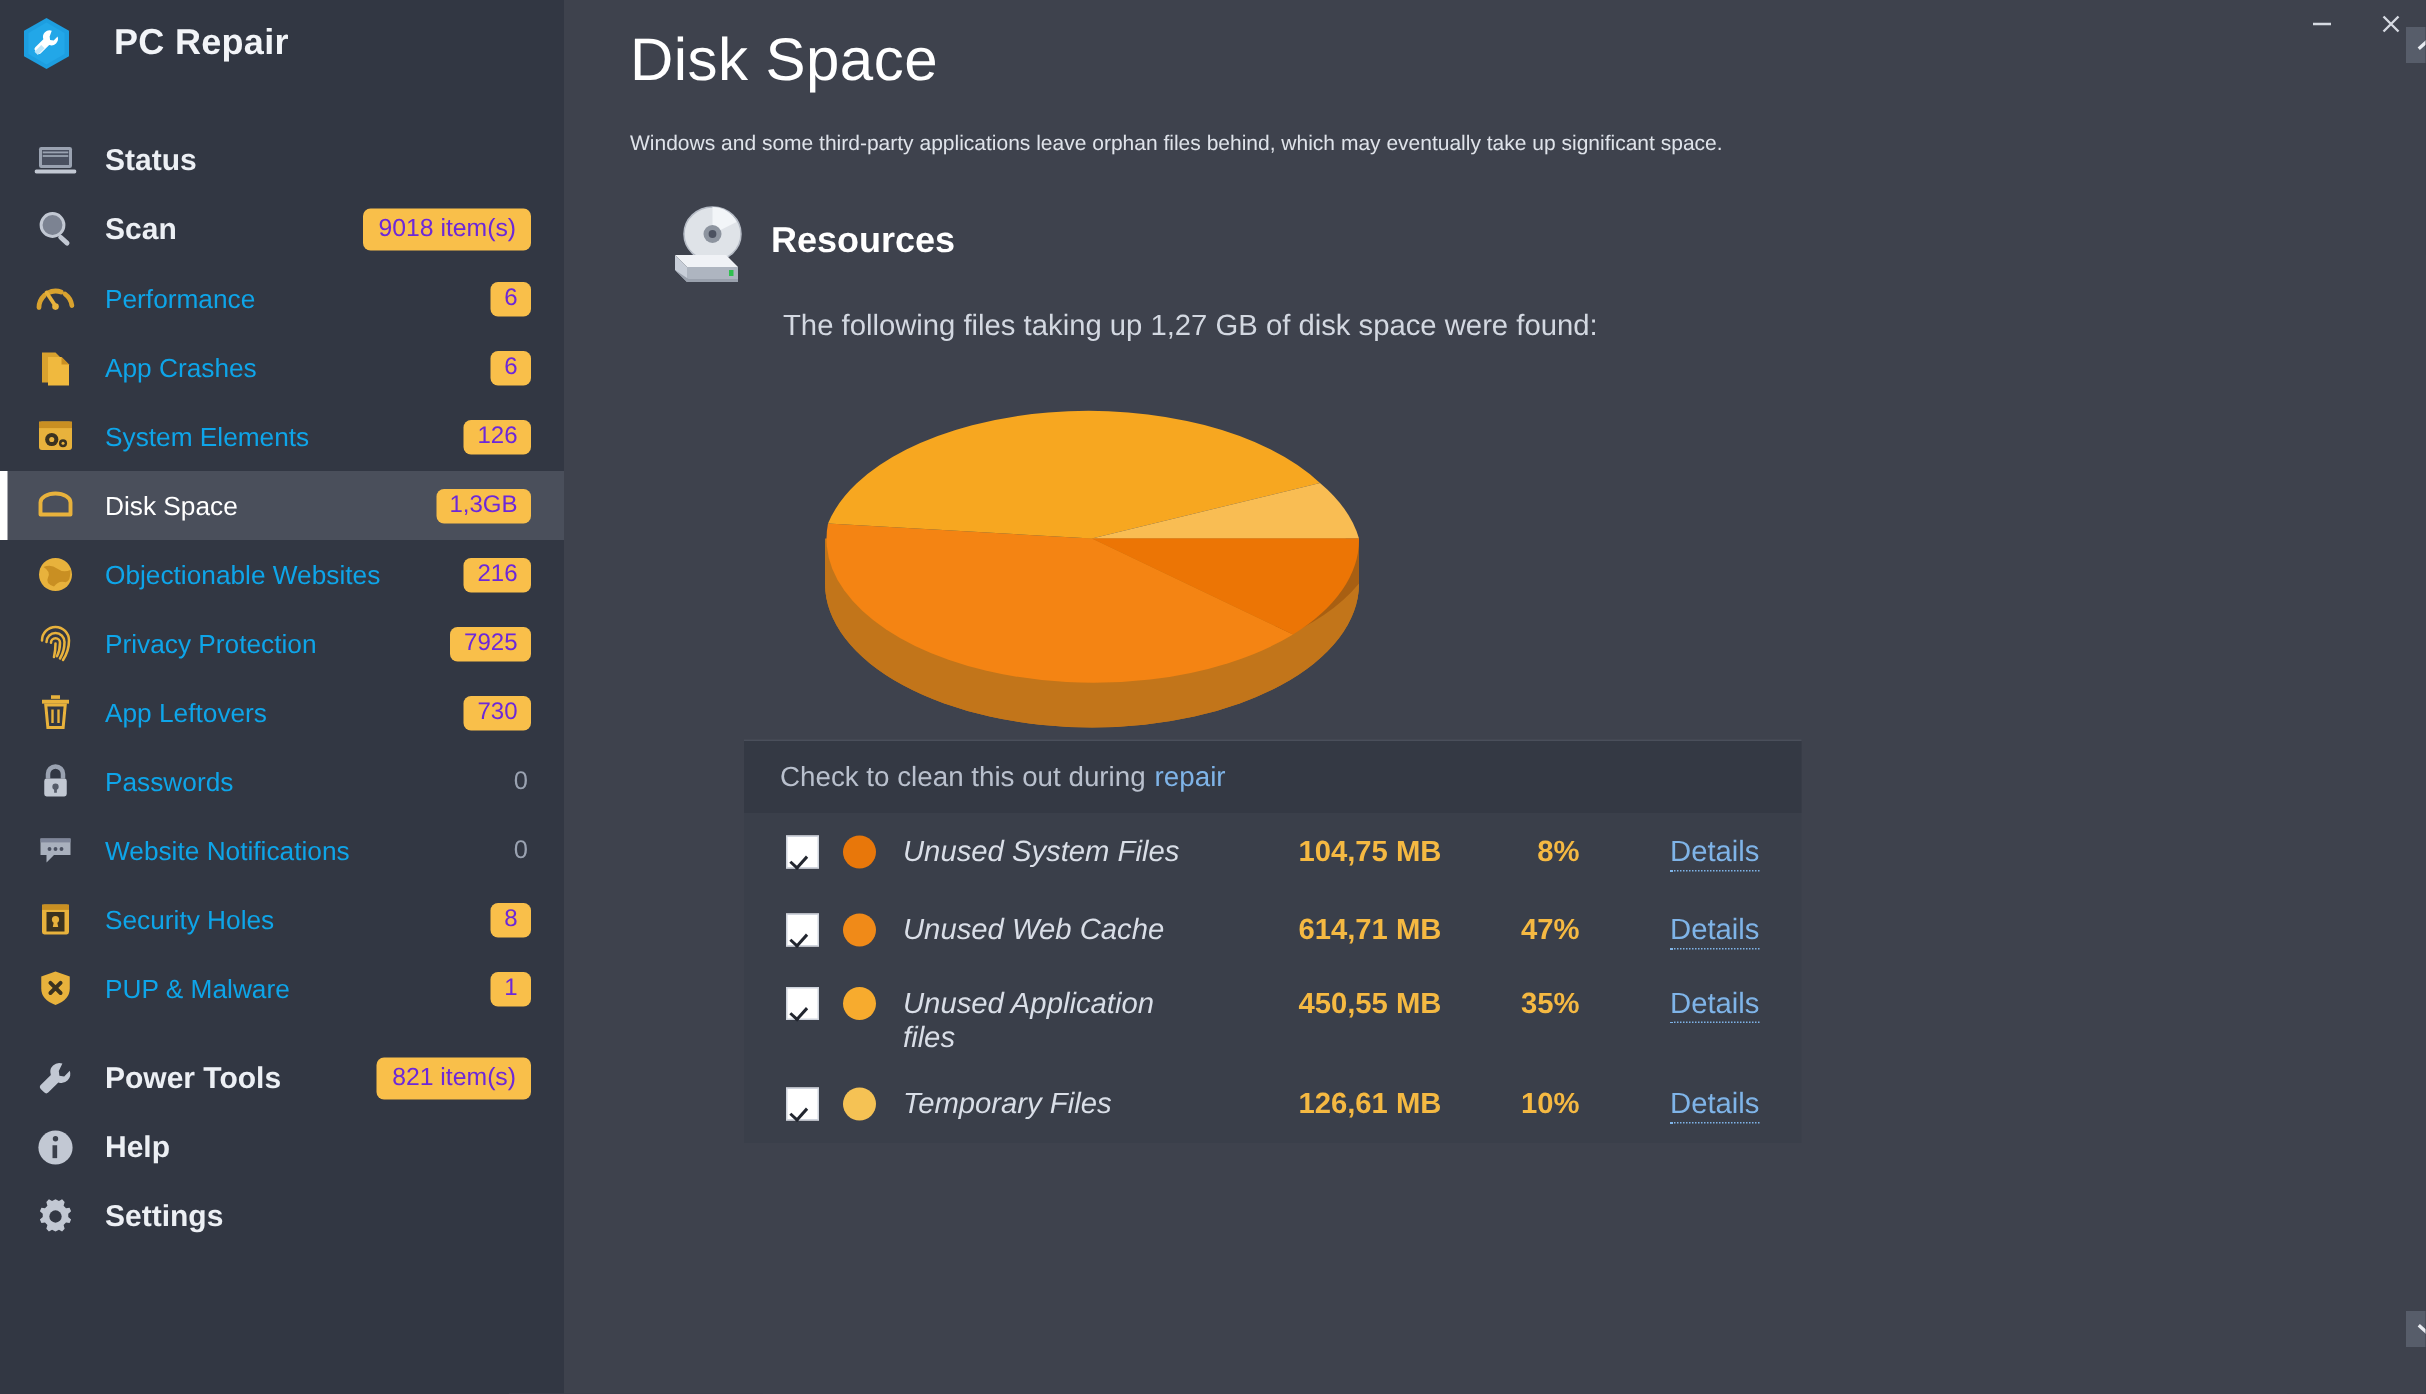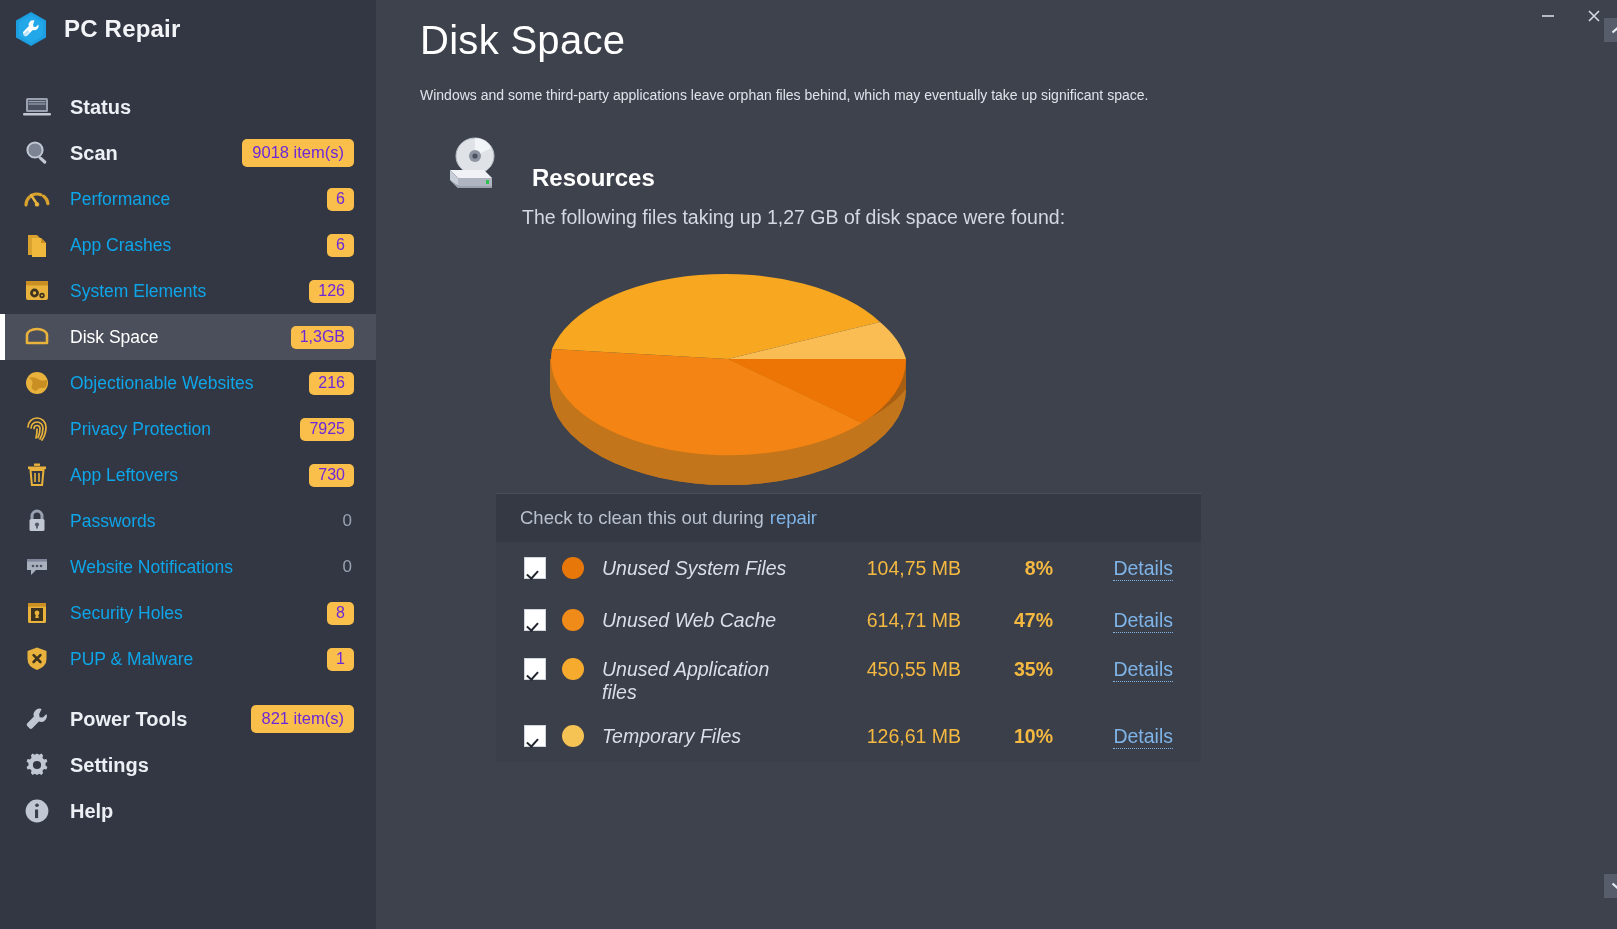--- a/index.html
+++ b/index.html
@@ -21,21 +21,21 @@
     width: 376px; height: 929px;
     background: #323743;
     flex: 0 0 376px;
     position: relative;
     padding-top: 0;
   }
   .brand {
     height: 58px;
     display: flex; align-items: center;
     padding-left: 12px;
-    gap: 14px;
+    gap: 26px;
   }
   .logo-hex {
     width: 38px; height: 38px;
     position: relative;
     flex: 0 0 38px;
   }
   .logo-hex svg { display: block; }
   .brand-title {
     font-size: 24px; font-weight: bold;
     color: #f2f4f8;
@@ -123,22 +123,22 @@
     margin-bottom: 22px;
   }
   .page-desc {
     font-size: 14px;
     color: #dfe3ea;
     line-height: 1.52;
     width: 760px;
     margin-bottom: 24px;
   }
   .res-head {
-    display: flex; align-items: flex-end;
-    gap: 28px;
+    display: flex; align-items: center;
+    gap: 10px;
     margin-left: 22px;
     margin-bottom: 14px;
   }
   .res-ico { width: 62px; height: 62px; flex:0 0 62px; }
   .res-ico svg { display:block; }
   .res-title {
     font-size: 24px; color: #ffffff; font-weight: bold;
   }
   .res-sub {
     margin-left: 102px;
@@ -204,21 +204,21 @@
   .row-name {
     flex: 1 1 auto;
     font-size: 19.5px;
     color: #d9dee7;
     line-height: 1.15;
     padding-right: 10px;
     font-style: italic;
   }
   .row-size {
     width: 150px; text-align: right;
-    font-size: 19.5px; color: #f5b942; font-weight: normal;
+    font-size: 19.5px; color: #f5b942; font-weight: bold;
     flex: 0 0 150px;
   }
   .row-pct {
     width: 92px; text-align: right;
     font-size: 19.5px; color: #f5b942; font-weight: bold;
     flex: 0 0 92px;
   }
   .row-details {
     width: 120px; text-align: right;
     flex: 0 0 120px;
@@ -448,36 +448,36 @@
             <path d="M17.6 3 a6 6 0 0 0 -7.7 7.6 l-6.6 6.6 a2 2 0 0 0 0 2.9 l2.1 2.1 a2 2 0 0 0 2.9 0 l6.6 -6.6 a6 6 0 0 0 7.6 -7.7 l-3.7 3.7 -3.2 -0.4 -0.4 -3.2 z" fill="#c2c8d3"></path>
           </svg>
         </span>
         <span class="nav-label">Power Tools</span>
         <span class="badge wide">821 item(s)</span>
       </div>
 
       <div class="nav-item big">
         <span class="nav-ico">
           <svg width="26" height="26" viewBox="0 0 26 26">
-            <path d="M13 1.5 l2.3 1.2 2.1 -1.2 1.7 1.9 -0.7 2.4 1.6 1.7 2.4 -0.4 1 2.4 -1.9 1.6 0 2.3 1.9 1.6 -1 2.4 -2.4 -0.4 -1.6 1.7 0.7 2.4 -1.7 1.9 -2.1 -1.2 -2.3 1.2 -2.3 -1.2 -2.1 1.2 -1.7 -1.9 0.7 -2.4 -1.6 -1.7 -2.4 0.4 -1 -2.4 1.9 -1.6 0 -2.3 -1.9 -1.6 1 -2.4 2.4 0.4 1.6 -1.7 -0.7 -2.4 1.7 -1.9 2.1 1.2 z" fill="#c2c8d3"></path>
-            <circle cx="13" cy="13" r="4.1" fill="#323743"></circle>
-          </svg>
-        </span>
-        <span class="nav-label">Settings</span>
-      </div>
-
-      <div class="nav-item big">
-        <span class="nav-ico">
-          <svg width="26" height="26" viewBox="0 0 26 26">
             <circle cx="13" cy="13" r="11.4" fill="#c2c8d3"></circle>
             <circle cx="13" cy="7.2" r="1.8" fill="#3b404b"></circle>
             <path d="M11 11.5 h3.1 v8.6 h-3.1 z" fill="#3b404b"></path>
           </svg>
         </span>
         <span class="nav-label">Help</span>
+      </div>
+
+      <div class="nav-item big">
+        <span class="nav-ico">
+          <svg width="26" height="26" viewBox="0 0 26 26">
+            <path d="M13 1.5 l2.3 1.2 2.1 -1.2 1.7 1.9 -0.7 2.4 1.6 1.7 2.4 -0.4 1 2.4 -1.9 1.6 0 2.3 1.9 1.6 -1 2.4 -2.4 -0.4 -1.6 1.7 0.7 2.4 -1.7 1.9 -2.1 -1.2 -2.3 1.2 -2.3 -1.2 -2.1 1.2 -1.7 -1.9 0.7 -2.4 -1.6 -1.7 -2.4 0.4 -1 -2.4 1.9 -1.6 0 -2.3 -1.9 -1.6 1 -2.4 2.4 0.4 1.6 -1.7 -0.7 -2.4 1.7 -1.9 2.1 1.2 z" fill="#c2c8d3"></path>
+            <circle cx="13" cy="13" r="4.1" fill="#323743"></circle>
+          </svg>
+        </span>
+        <span class="nav-label">Settings</span>
       </div>
 
     </div>
   </div>
 
   <div id="main">
 
     <div class="titlebar-ctrls">
       <div class="tb-btn">
         <svg width="20" height="20" viewBox="0 0 20 20">

